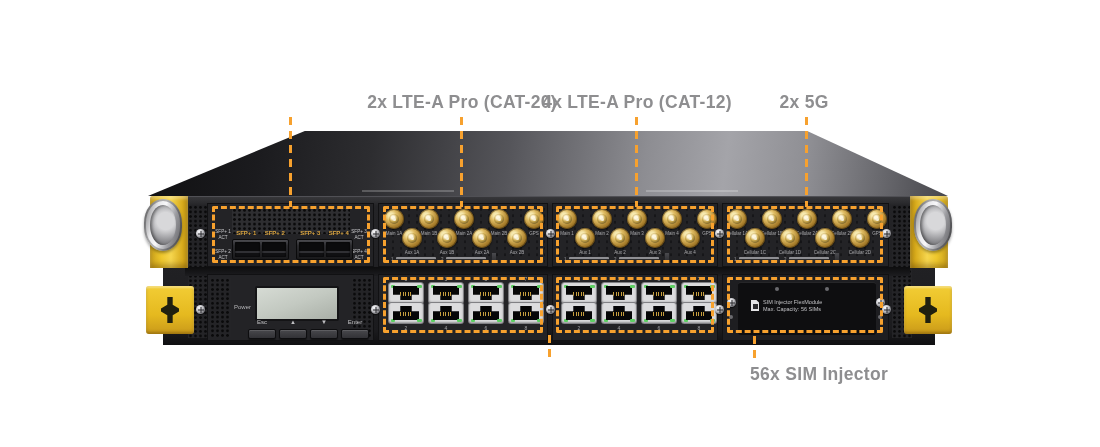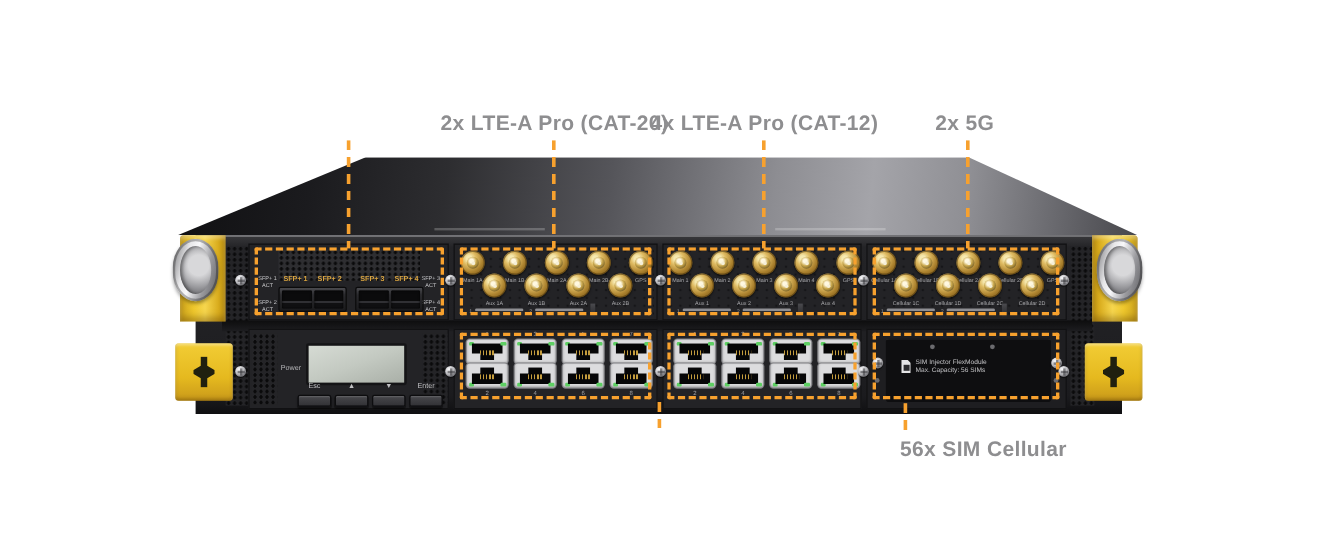--- a/index.html
+++ b/index.html
@@ -115,21 +115,21 @@
 </head>
 <body>
 
 <div class="stage">
 
   <div class="callout centered" style="left:462px;top:92px;">2x LTE-A Pro (CAT-20)</div>
   <div class="callout centered" style="left:637px;top:92px;">4x LTE-A Pro (CAT-12)</div>
   <div class="callout centered" style="left:804px;top:92px;">2x 5G</div>
 
   <div class="callout" style="left:750px;top:364px;">
-    <div>56x SIM Cellular</div>
+    <div>56x SIM Injector</div>
   </div>
 
   <div class="vline" style="left:289px;top:117px;height:90px;"></div>
   <div class="vline" style="left:460px;top:117px;height:90px;"></div>
   <div class="vline" style="left:635px;top:117px;height:90px;"></div>
   <div class="vline" style="left:805px;top:117px;height:90px;"></div>
   <div class="vline" style="left:548px;top:335px;height:26px;"></div>
   <div class="vline" style="left:753px;top:336px;height:24px;"></div>
 
   <div class="lid"></div>

